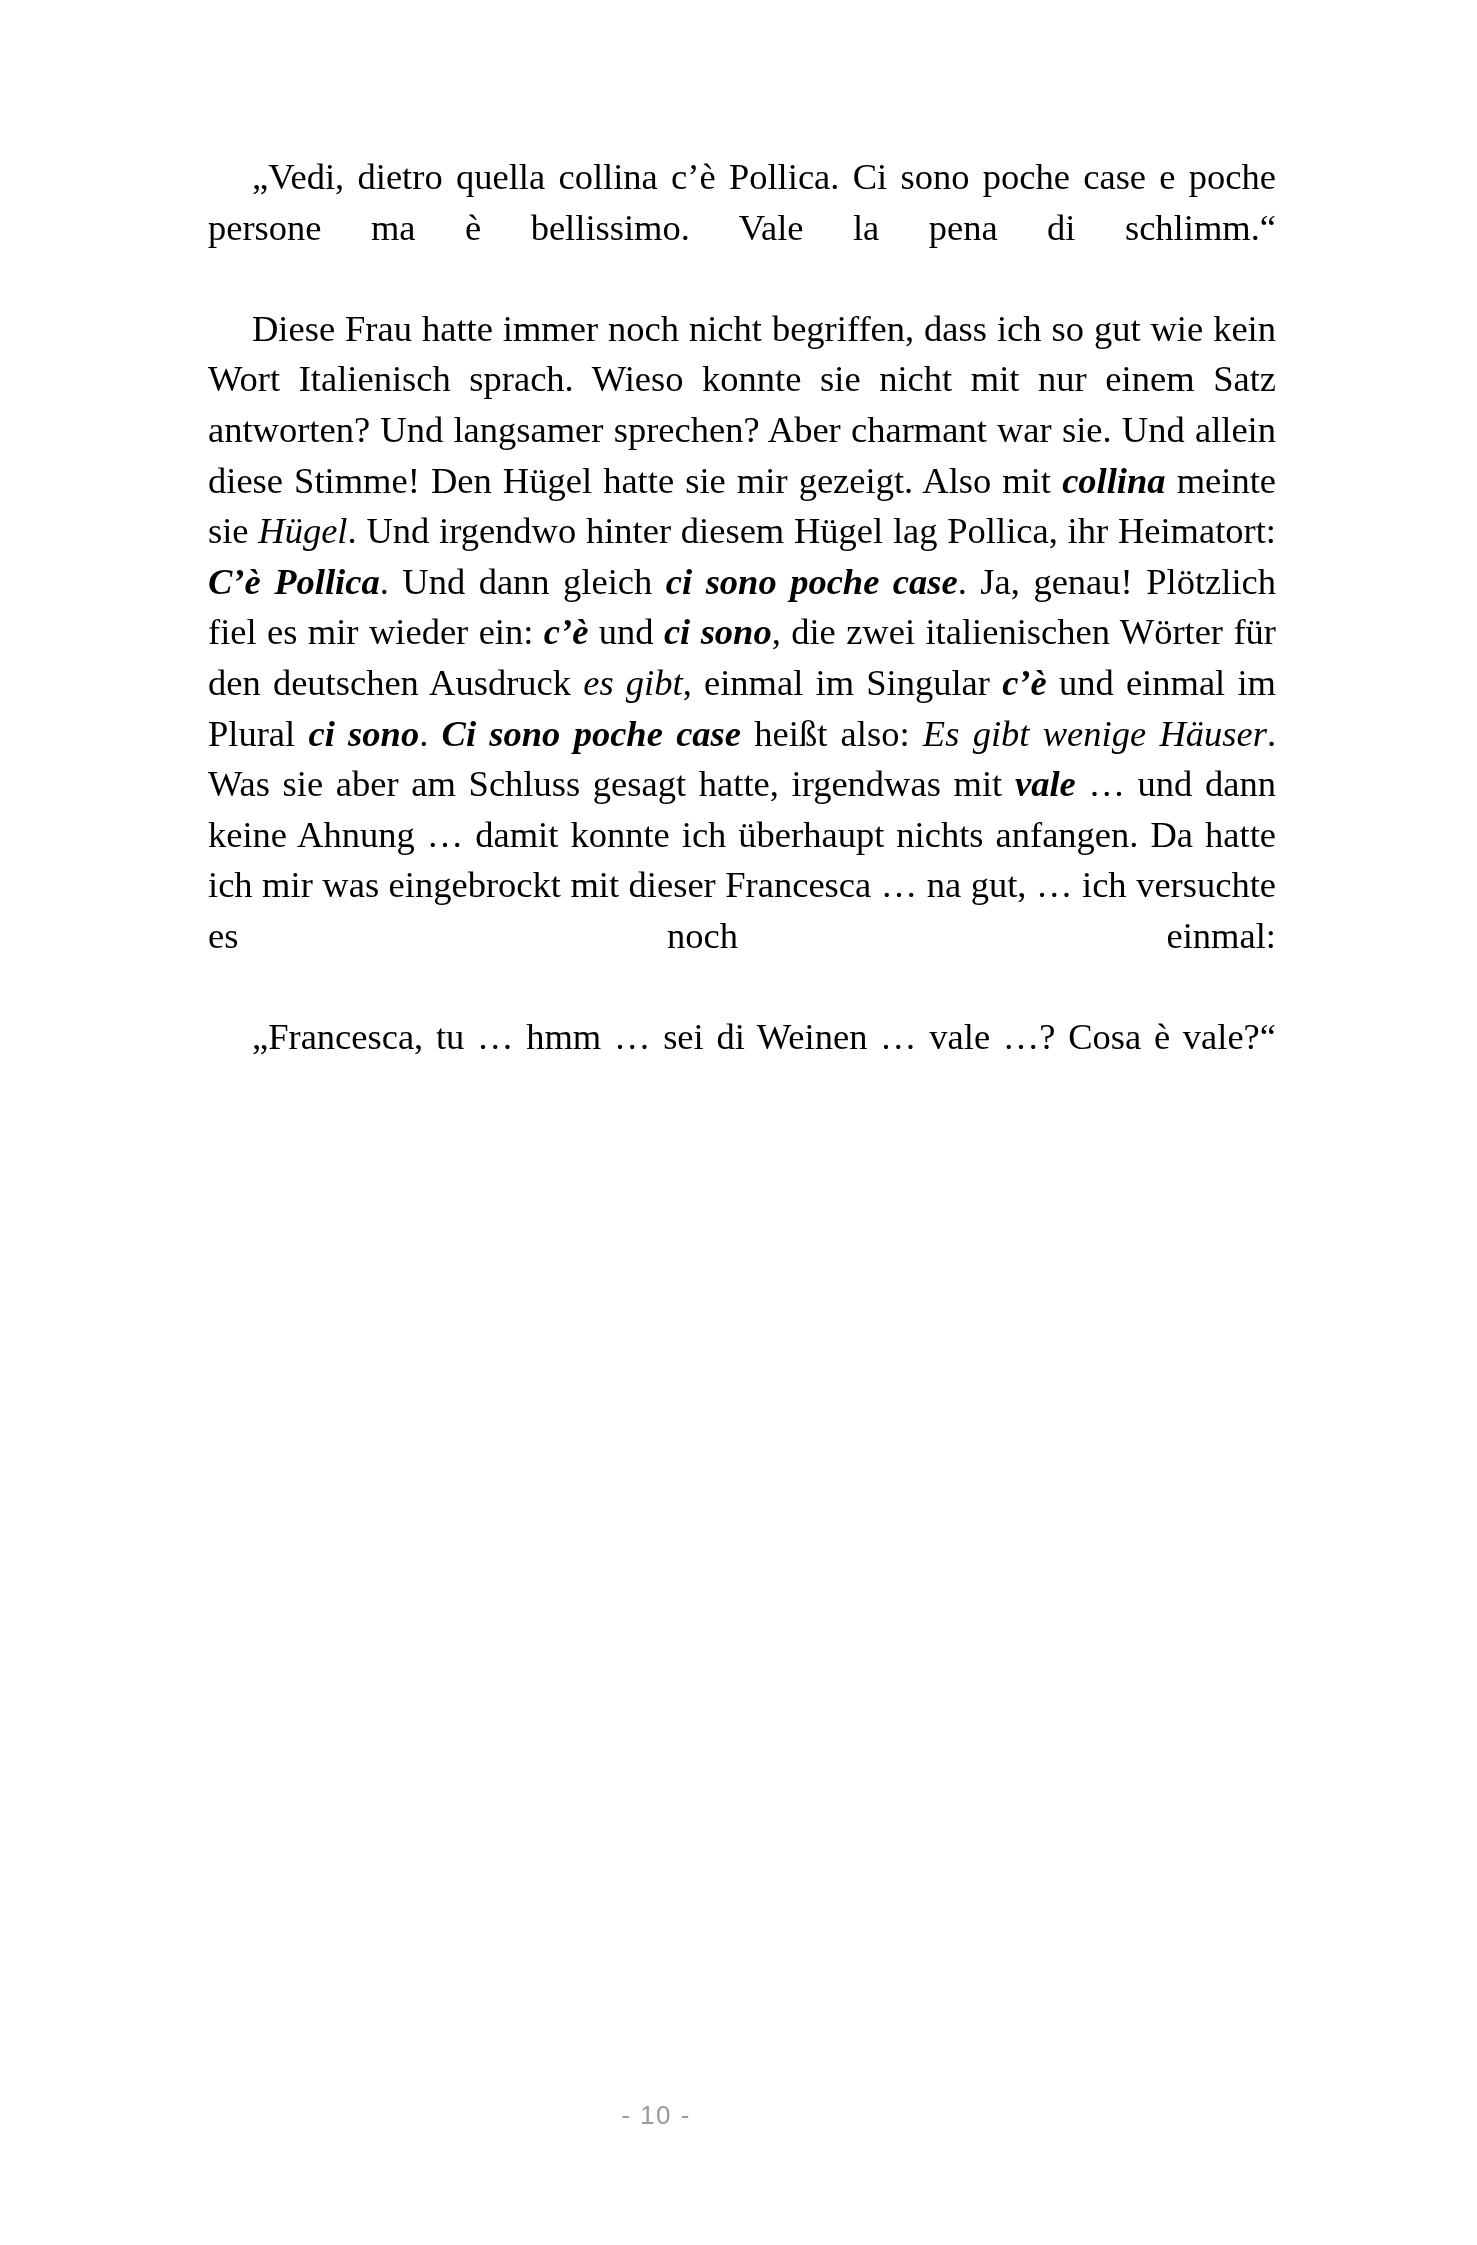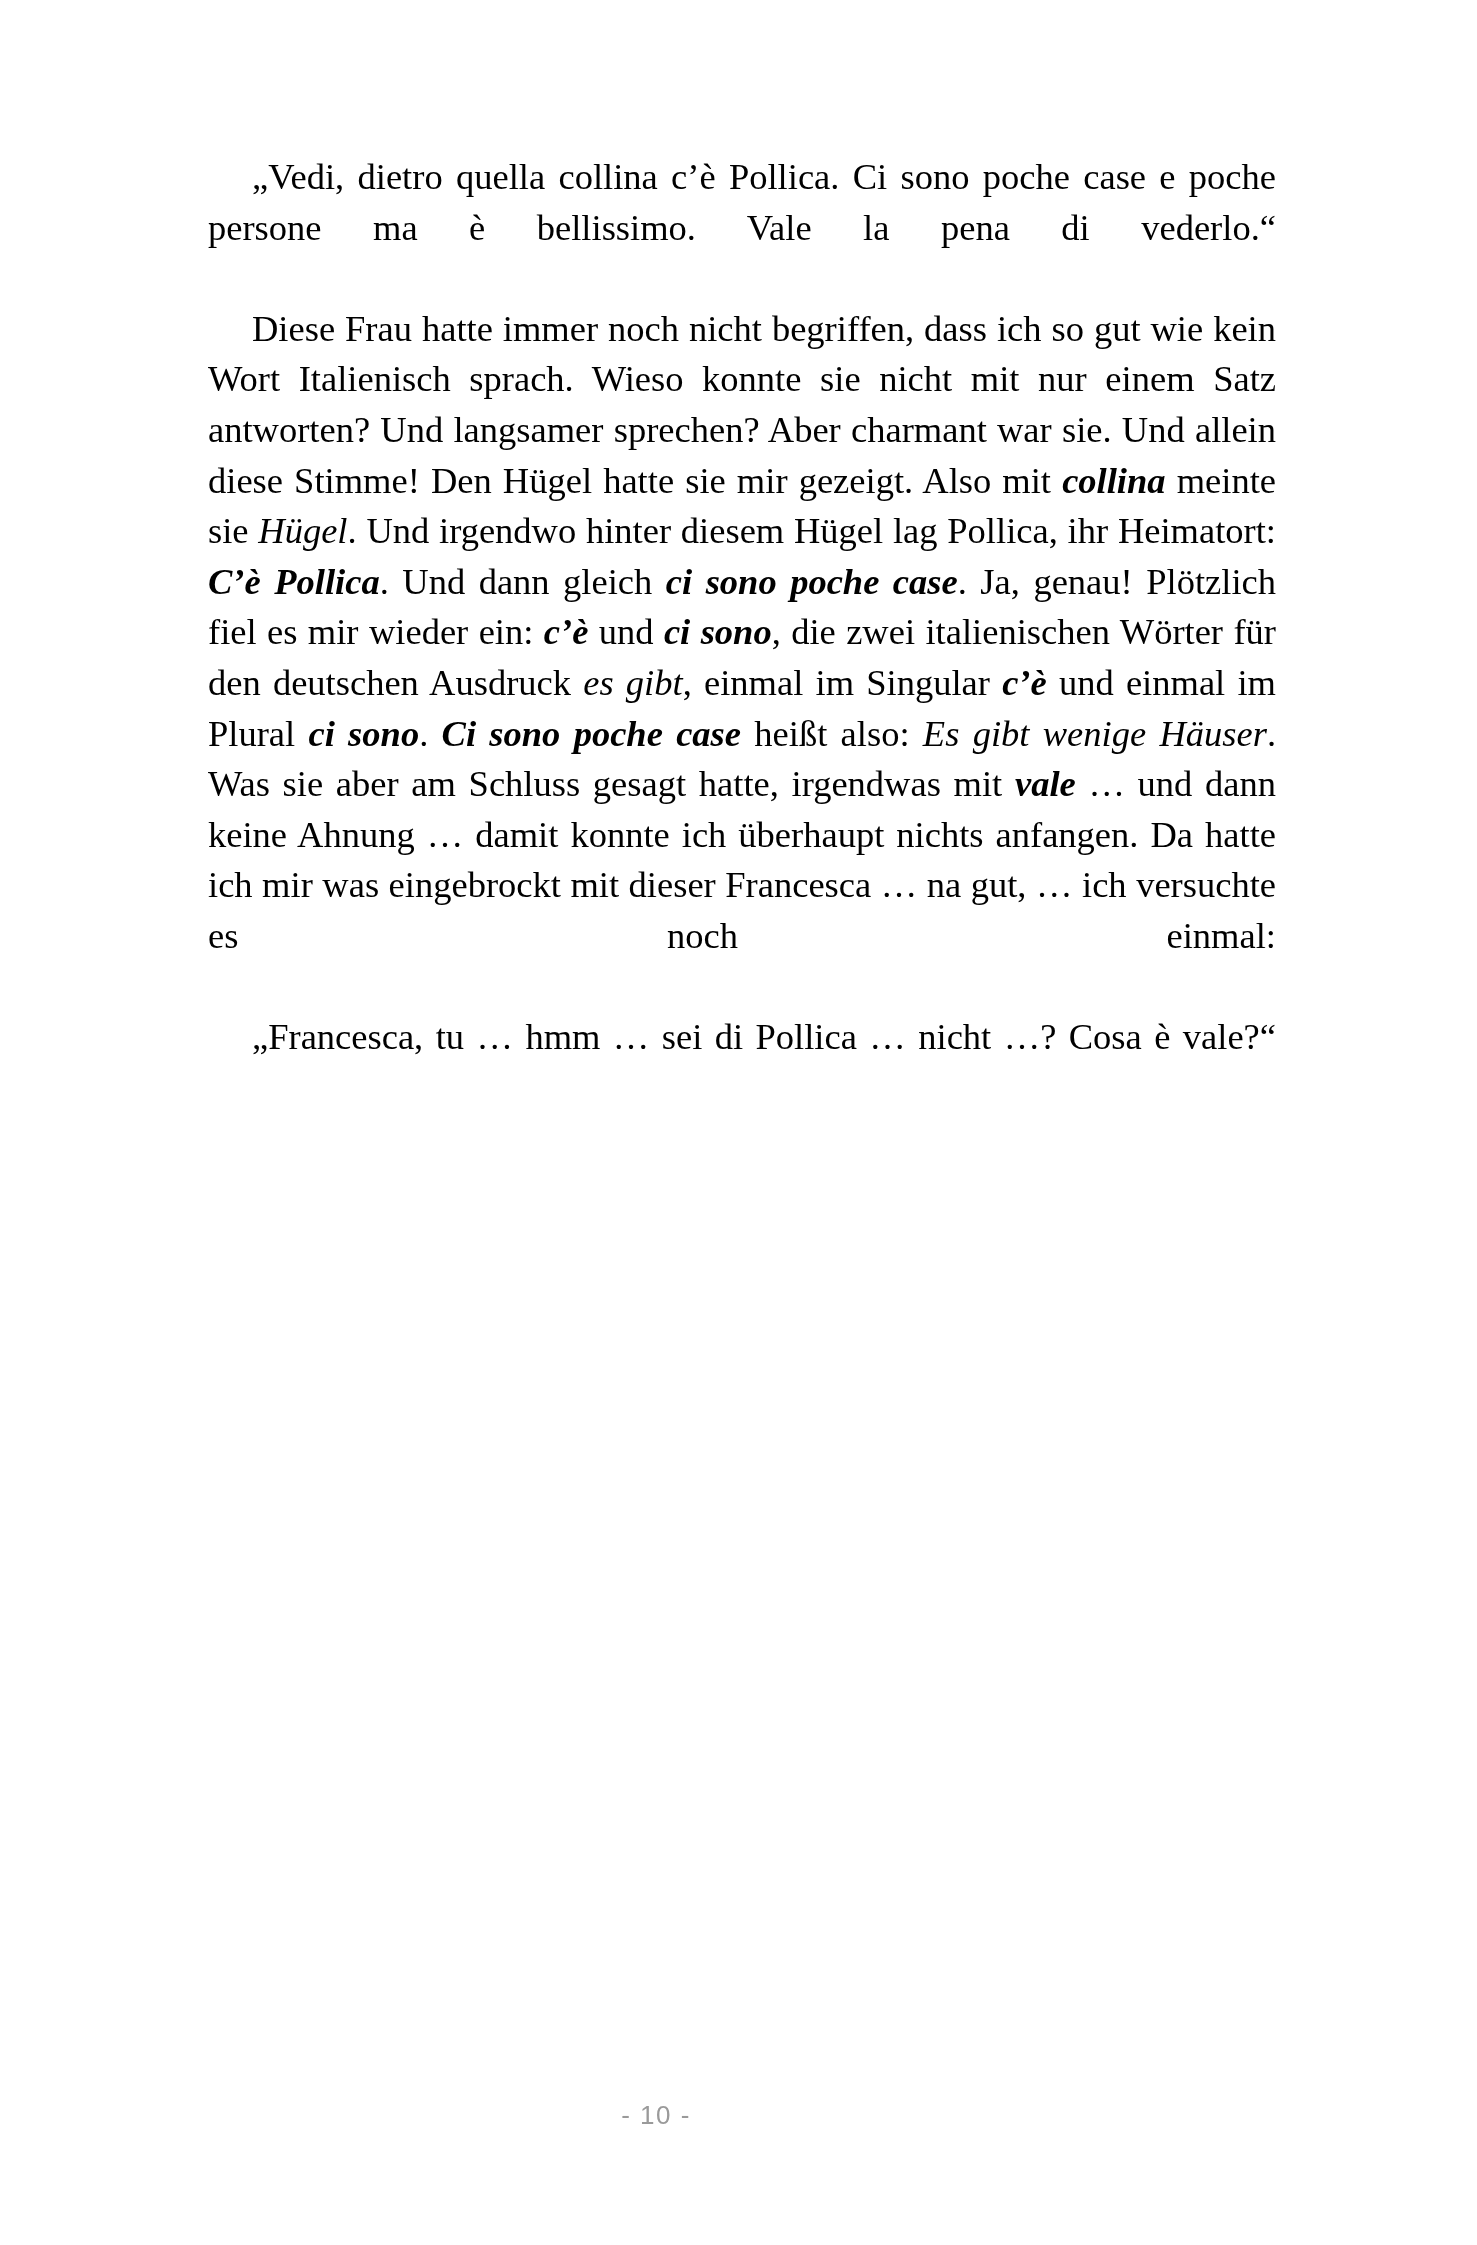--- a/index.html
+++ b/index.html
@@ -66,20 +66,20 @@
     letter-spacing: 1.5px;
     color: #9a9a9a;
   }
 </style>
 </head>
 <body>
 
 <div class="page">
 
   <div class="text-block">
-    <p class="para"><span>„Vedi, dietro quella collina c’è Pollica. Ci sono poche case e poche persone ma è bellissimo. Vale la pena di vederlo.“</span></p>
+    <p class="para"><span>„Vedi, dietro quella collina c’è Pollica. Ci sono poche case e poche persone ma è bellissimo. Vale la pena di schlimm.“</span></p>
     <p class="para"><span>Diese Frau hatte immer noch nicht begriffen, dass ich so gut wie kein Wort Italienisch sprach. Wieso konnte sie nicht mit nur einem Satz antworten? Und langsamer sprechen? Aber charmant war sie. Und allein diese Stimme! Den Hügel hatte sie mir gezeigt. Also mit </span><b>collina</b><span> meinte sie </span><i>Hügel</i><span>. Und irgendwo hinter diesem Hügel lag Pollica, ihr Heimatort: </span><b>C’è Pollica</b><span>. Und dann gleich </span><b>ci sono poche case</b><span>. Ja, genau! Plötzlich fiel es mir wieder ein: </span><b>c’è</b><span> und </span><b>ci sono</b><span>, die zwei italienischen Wörter für den deutschen Ausdruck </span><i>es gibt</i><span>, einmal im Singular </span><b>c’è</b><span> und einmal im Plural </span><b>ci sono</b><span>. </span><b>Ci sono poche case</b><span> heißt also: </span><i>Es gibt wenige Häuser</i><span>. Was sie aber am Schluss gesagt hatte, irgendwas mit </span><b>vale</b><span> … und dann keine Ahnung … damit konnte ich überhaupt nichts anfangen. Da hatte ich mir was eingebrockt mit dieser Francesca … na gut, … ich versuchte es noch einmal:</span></p>
-    <p class="para"><span>„Francesca, tu … hmm … sei di Pollica … nicht …? Cosa è vale?“</span></p>
+    <p class="para"><span>„Francesca, tu … hmm … sei di Weinen … vale …? Cosa è vale?“</span></p>
   </div>
 
   <div class="page-number">- 10 -</div>
 
 </div>
 
 </body></html>

